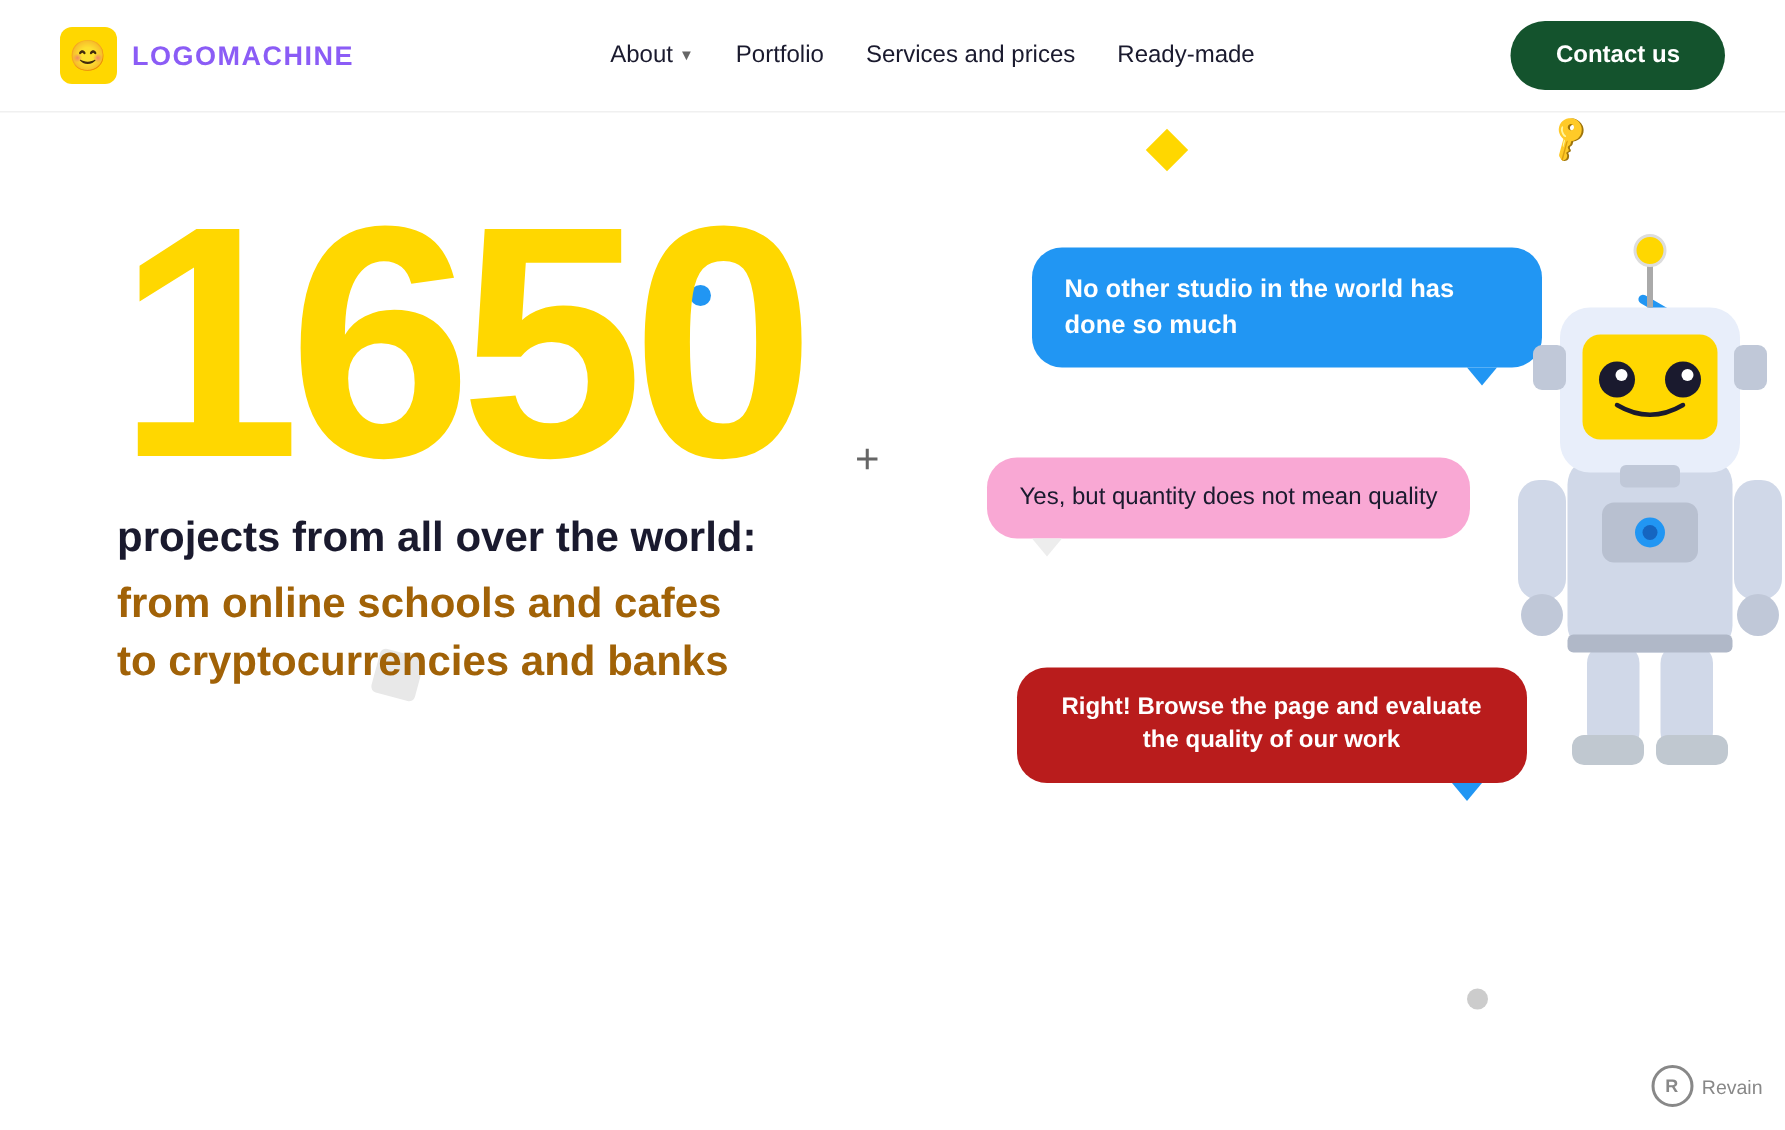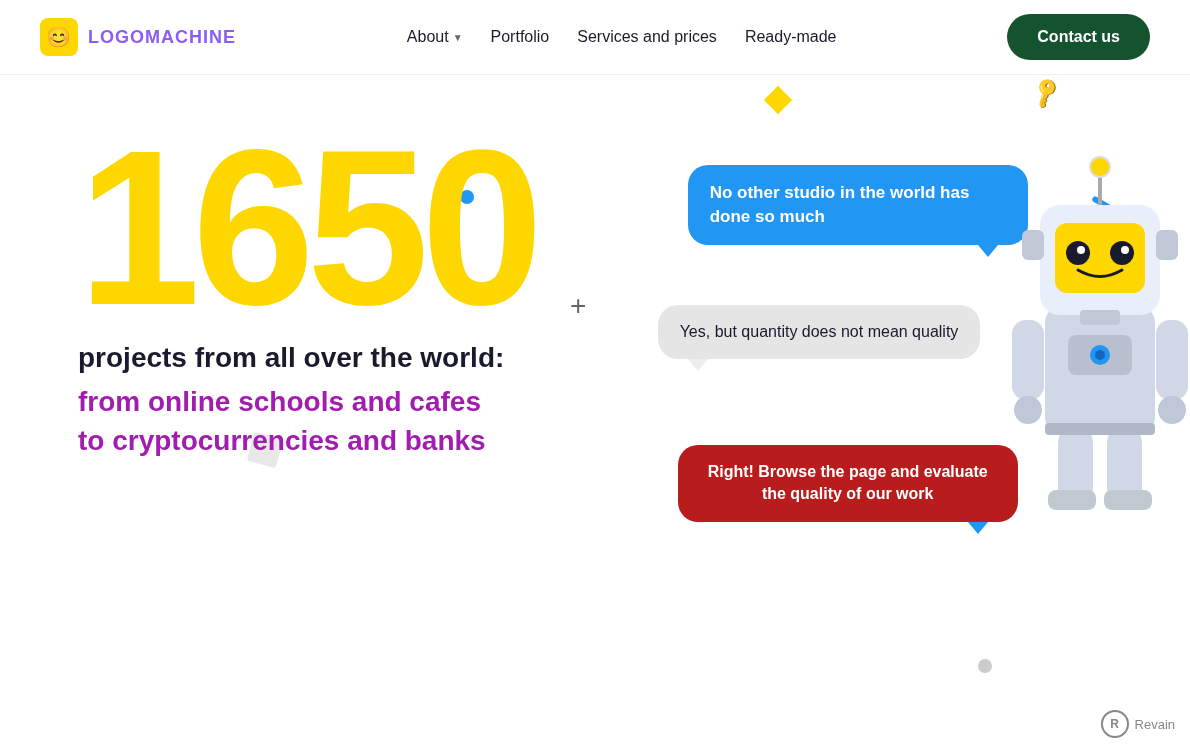--- a/index.html
+++ b/index.html
@@ -102,21 +102,21 @@
     }
     .subtitle-line1 {
       font-size: 28px;
       font-weight: 700;
       color: #1a1a2e;
       margin-bottom: 8px;
     }
     .subtitle-line2 {
       font-size: 28px;
       font-weight: 700;
-      color: #a21caf;
+      color: #a16207;
       line-height: 1.4;
     }
 
     
     .right-content {
       width: 45%;
       position: relative;
     }
 
     
@@ -146,21 +146,21 @@
     .bubble-blue::after {
       content: '';
       position: absolute;
       bottom: -12px;
       right: 30px;
       border-width: 12px 10px 0;
       border-style: solid;
       border-color: #2196F3 transparent transparent;
     }
     .bubble-gray {
-      background: #e5e5e5;
+      background: #f9a8d4;
       color: #1a1a2e;
       top: 170px;
       left: -10px;
       font-size: 16px;
       font-weight: 500;
     }
     .bubble-gray::after {
       content: '';
       position: absolute;
       bottom: -12px;

